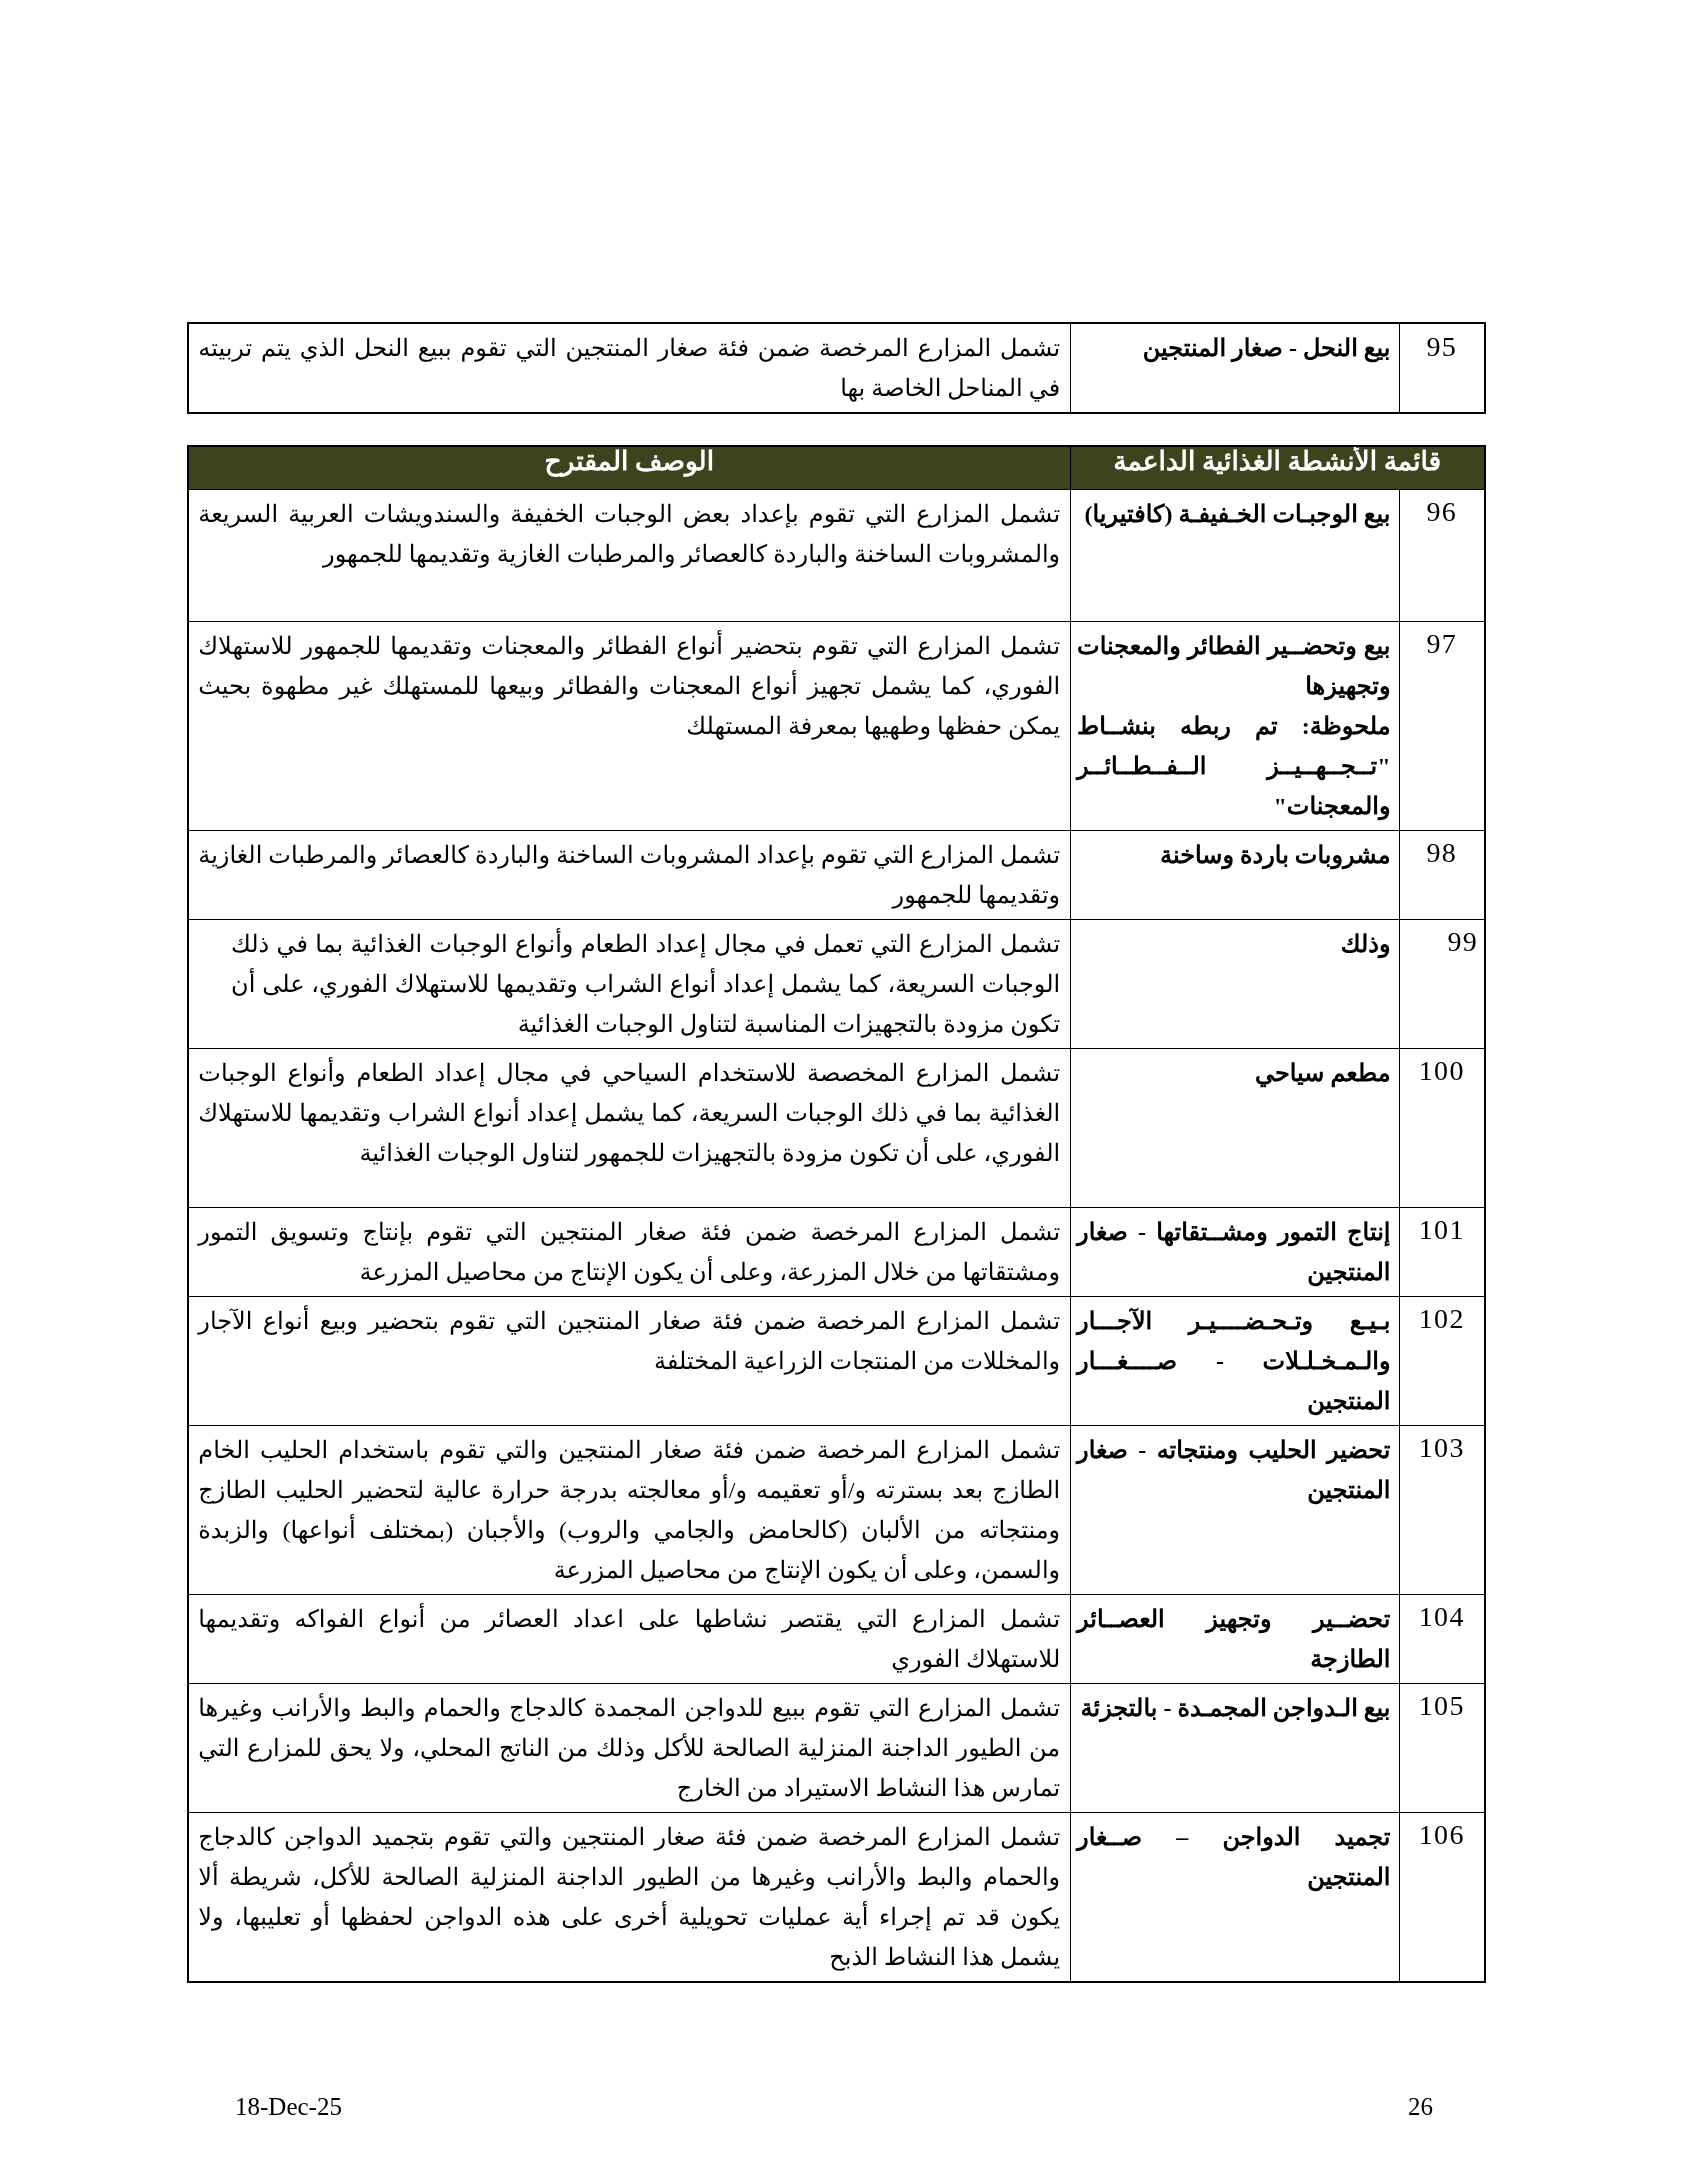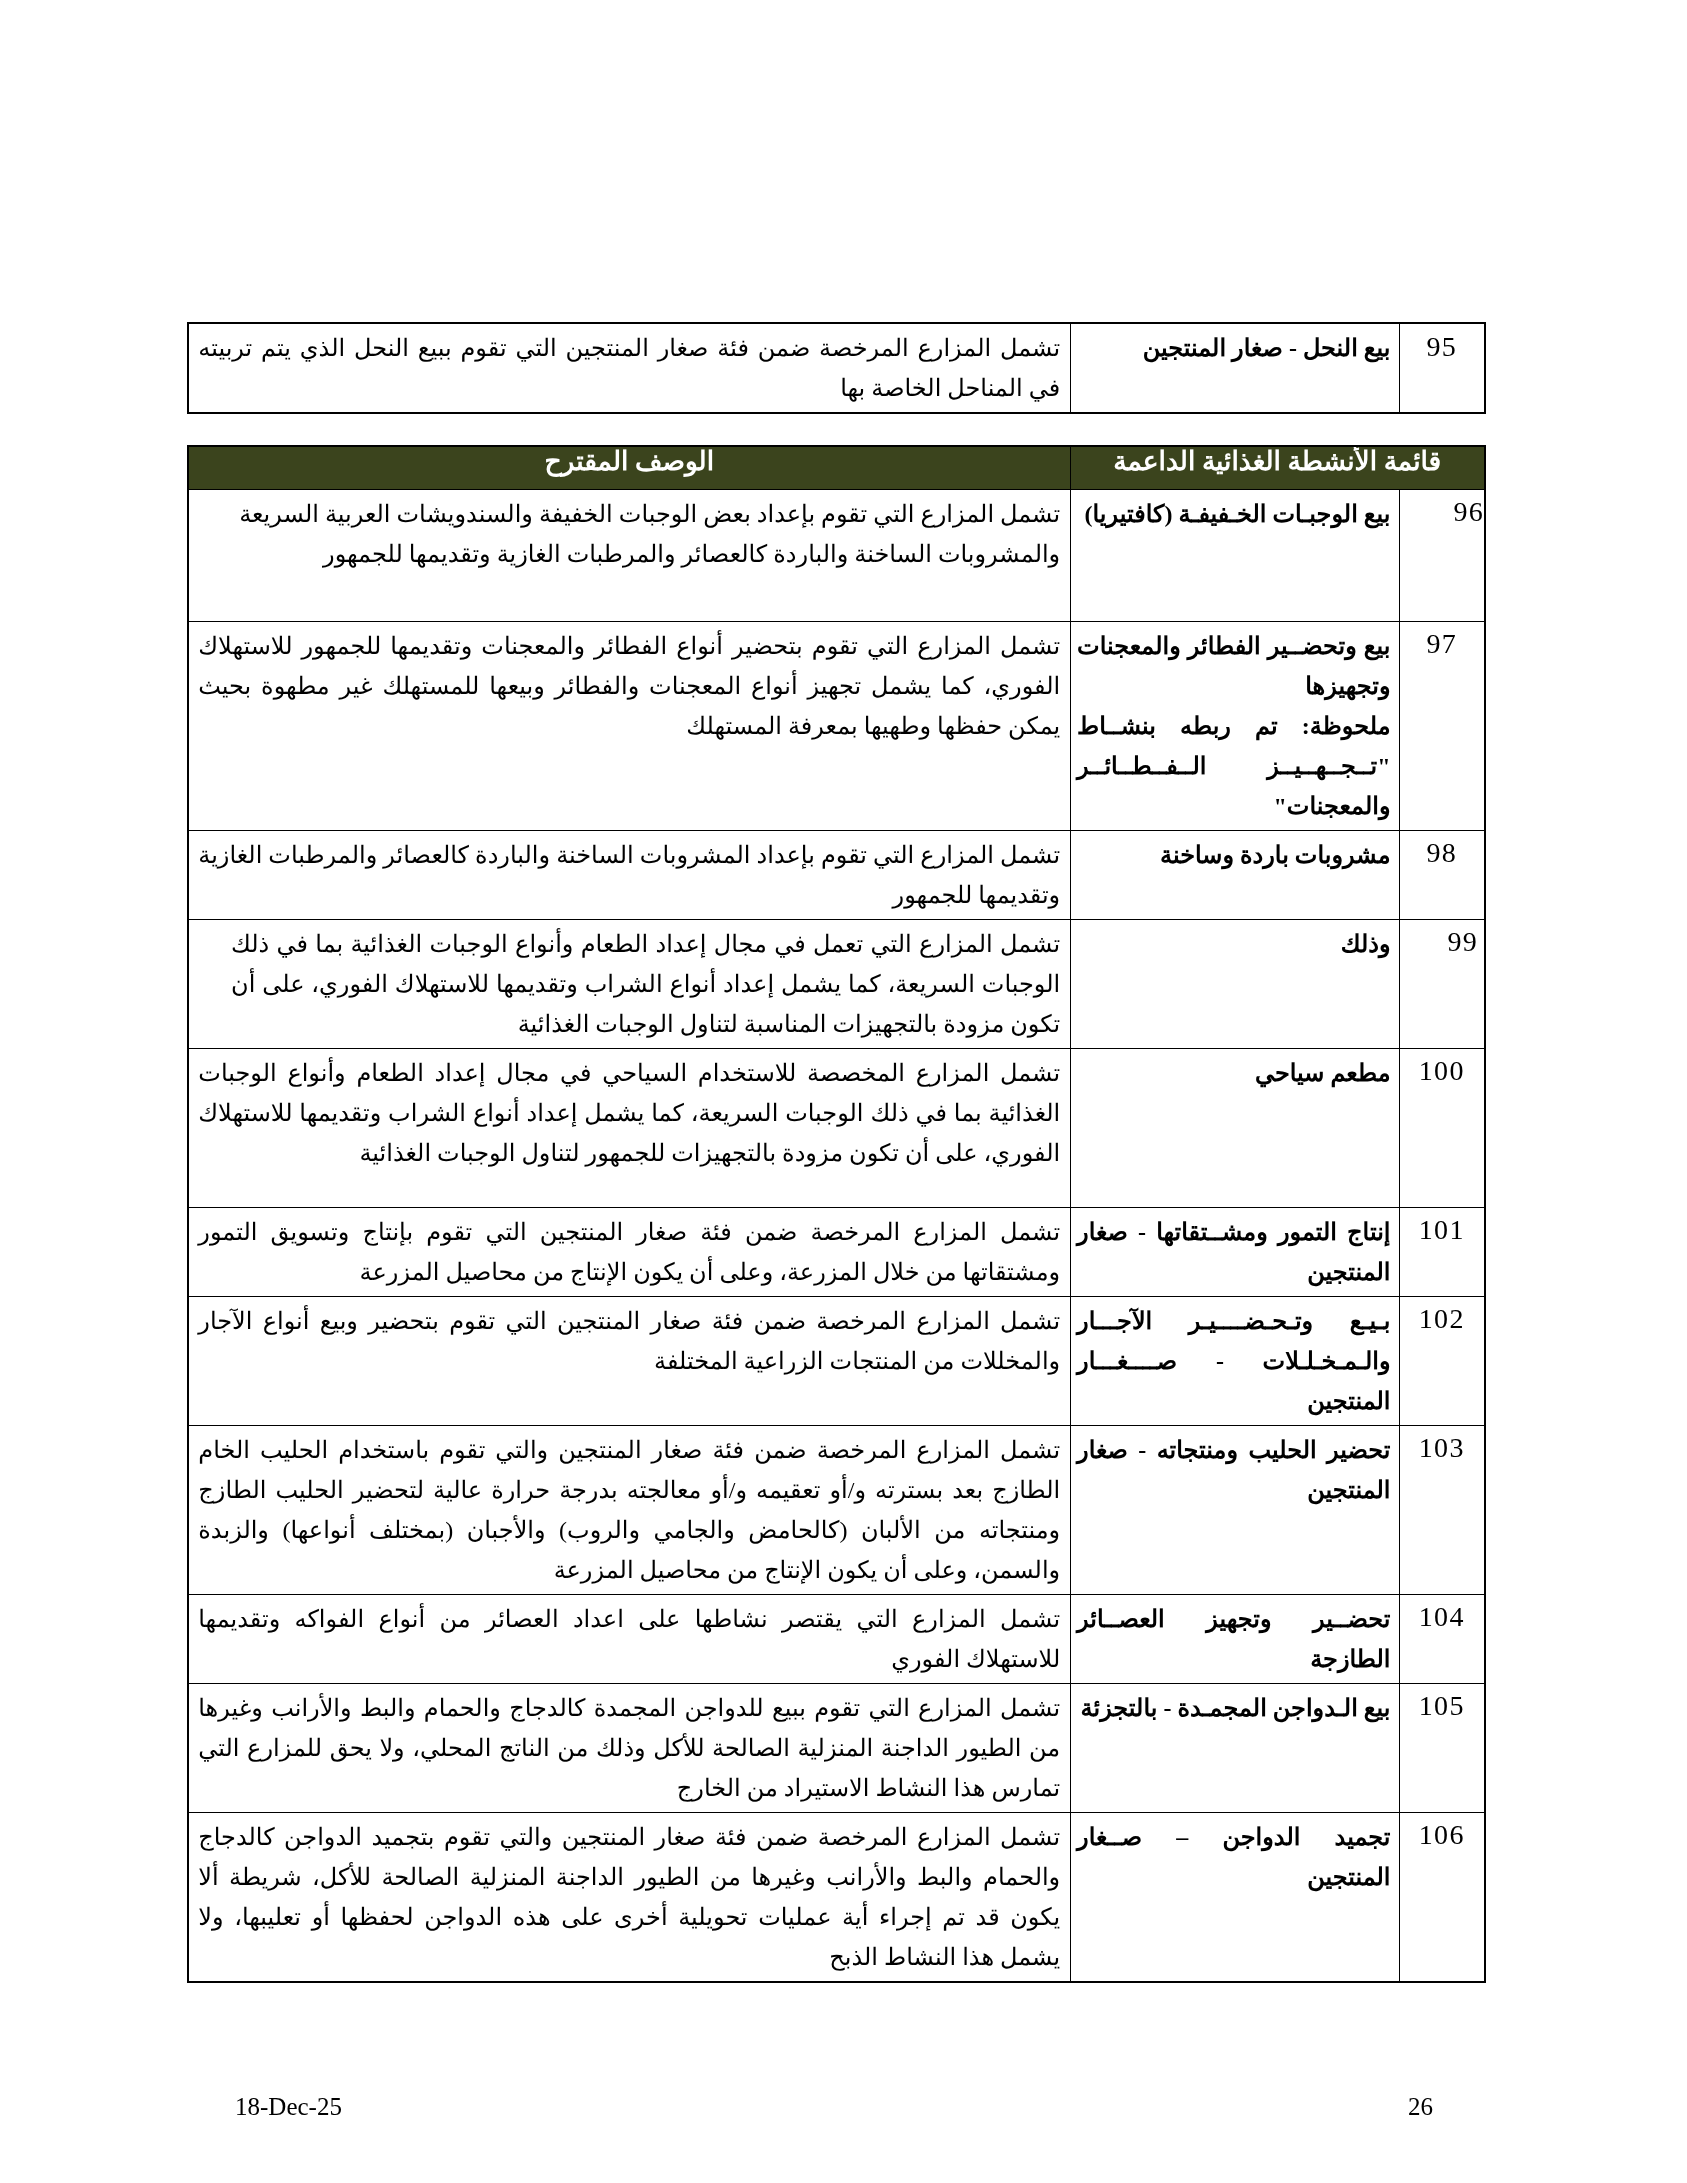--- a/index.html
+++ b/index.html
@@ -37,21 +37,21 @@
   td.act {
     font-weight:bold; font-size:24px; line-height:40px;
     text-align:justify; text-align-last:right; padding:4px 8px 4px 6.6px;
   }
   td.desc {
     font-size:24px; line-height:40px;
     text-align:justify; text-align-last:right; padding:4px 9.3px 4px 9.3px;
   }
 
   #t95 td { height:87px; }
-  #rows-body tr:nth-child(1)  td { height:132px;text-align:right; }
+  #rows-body tr:nth-child(1)  td { height:132px; }
   #rows-body tr:nth-child(2)  td { height:204px; }
   #rows-body tr:nth-child(3)  td { height:84px; }
   #rows-body tr:nth-child(4)  td { height:120px;padding-left:42px; }
   #rows-body tr:nth-child(5)  td { height:159px; }
   #rows-body tr:nth-child(6)  td { height:86px;margin-left:28px; }
   #rows-body tr:nth-child(7)  td { height:125px; }
   #rows-body tr:nth-child(8)  td { height:162px; }
   #rows-body tr:nth-child(9)  td { height:83px; }
   #rows-body tr:nth-child(10) td { height:122px;margin-top:45px; }
   #rows-body tr:nth-child(11) td { height:163px; }

